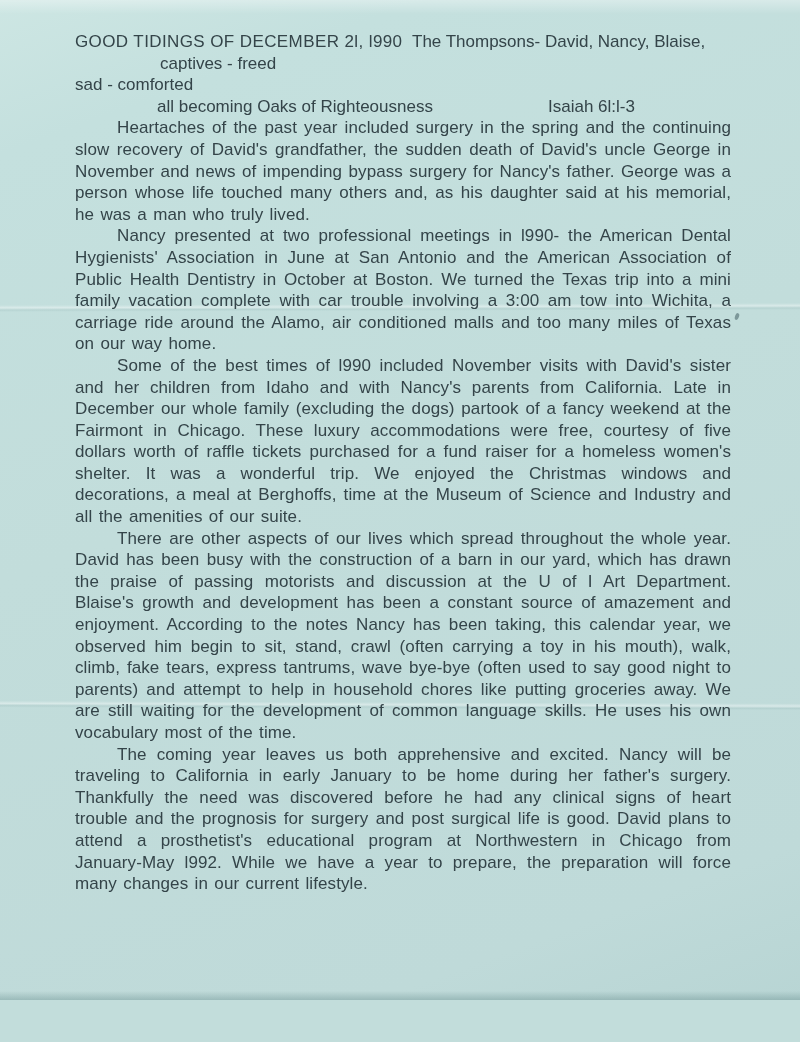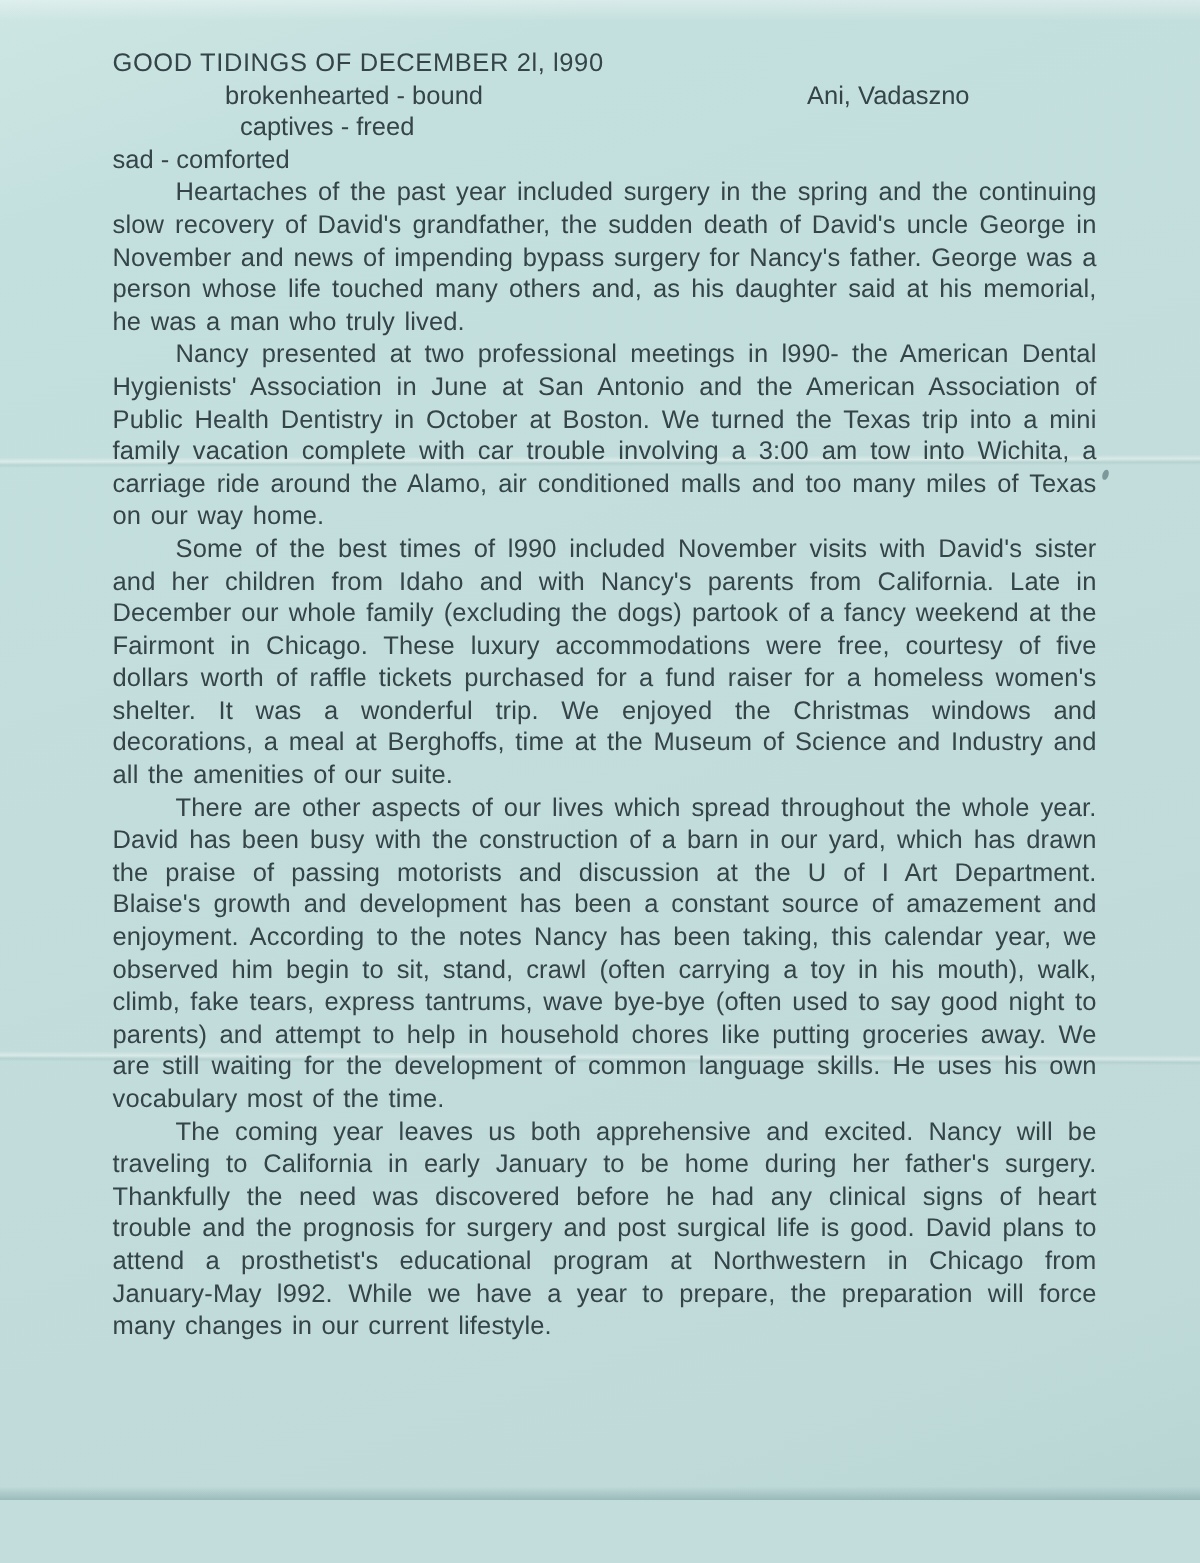--- a/index.html
+++ b/index.html
@@ -92,30 +92,31 @@
   <div class="crease crease-top"></div>
   <div class="crease crease-mid"></div>
   <div class="speck"></div>
   <div class="edge-shadow"></div>
 
   <div class="content">
 
     <div class="header">
       <div class="hline">
         <span class="title">GOOD TIDINGS OF DECEMBER 2l, l990</span>
-      </div>
-      <div class="hline">
-        <span class="ind-broken">brokenhearted - bound</span>
-        <span class="names2">Ani, Vadaszno</span>
+        <span class="names1">The Thompsons- David, Nancy, Blaise,</span>
       </div>
       <div class="hline">
         <span class="ind-captives">captives - freed</span>
       </div>
       <div class="hline">
         <span class="ind-sad">sad - comforted</span>
+      </div>
+      <div class="hline">
+        <span class="ind-oaks">all becoming Oaks of Righteousness</span>
+        <span class="ref">Isaiah 6l:l-3</span>
       </div>
     </div>
 
     <div class="bodytext">
       <p>Heartaches of the past year included surgery in the spring and the continuing slow recovery of David's grandfather, the sudden death of David's uncle George in November and news of impending bypass surgery for Nancy's father.  George was a person whose life touched many others and, as his daughter said at his memorial, he was a man who truly lived.</p>
       <p>Nancy presented at two professional meetings in l990- the American Dental Hygienists' Association in June at San Antonio and the American Association of Public Health Dentistry in October at Boston.  We turned the Texas trip into a mini family vacation complete with car trouble involving a 3:00 am tow into Wichita, a carriage ride around the Alamo, air conditioned malls and too many miles of Texas on our way home.</p>
       <p>Some of the best times of l990 included November visits with David's sister and her children from Idaho and with Nancy's parents from California.  Late in December our whole family (excluding the dogs) partook of a fancy weekend at the Fairmont in Chicago.  These luxury accommodations were free, courtesy of five dollars worth of raffle tickets purchased for a fund raiser for a homeless women's shelter.  It was a wonderful trip.  We enjoyed the Christmas windows and decorations, a meal at Berghoffs, time at the Museum of Science and Industry and all the amenities of our suite.</p>
       <p>There are other aspects of our lives which spread throughout the whole year.  David has been busy with the construction of a barn in our yard, which has drawn the praise of passing motorists and discussion at the U of I Art Department.  Blaise's growth and development has been a constant source of amazement and enjoyment.  According to the notes Nancy has been taking, this calendar year, we observed him begin to sit, stand, crawl (often carrying a toy in his mouth), walk, climb, fake tears, express tantrums, wave bye-bye (often used to say good night to parents) and attempt to help in household chores like putting groceries away.  We are still waiting for the development of common language skills.  He uses his own vocabulary most of the time.</p>
       <p>The coming year leaves us both apprehensive and excited.  Nancy will be traveling to California in early January to be home during her father's surgery.  Thankfully the need was discovered before he had any clinical signs of heart trouble and the prognosis for surgery and post surgical life is good.  David plans to attend a prosthetist's educational program at Northwestern in Chicago from January-May l992.  While we have a year to prepare, the preparation will force many changes in our current lifestyle.</p>
     </div>

